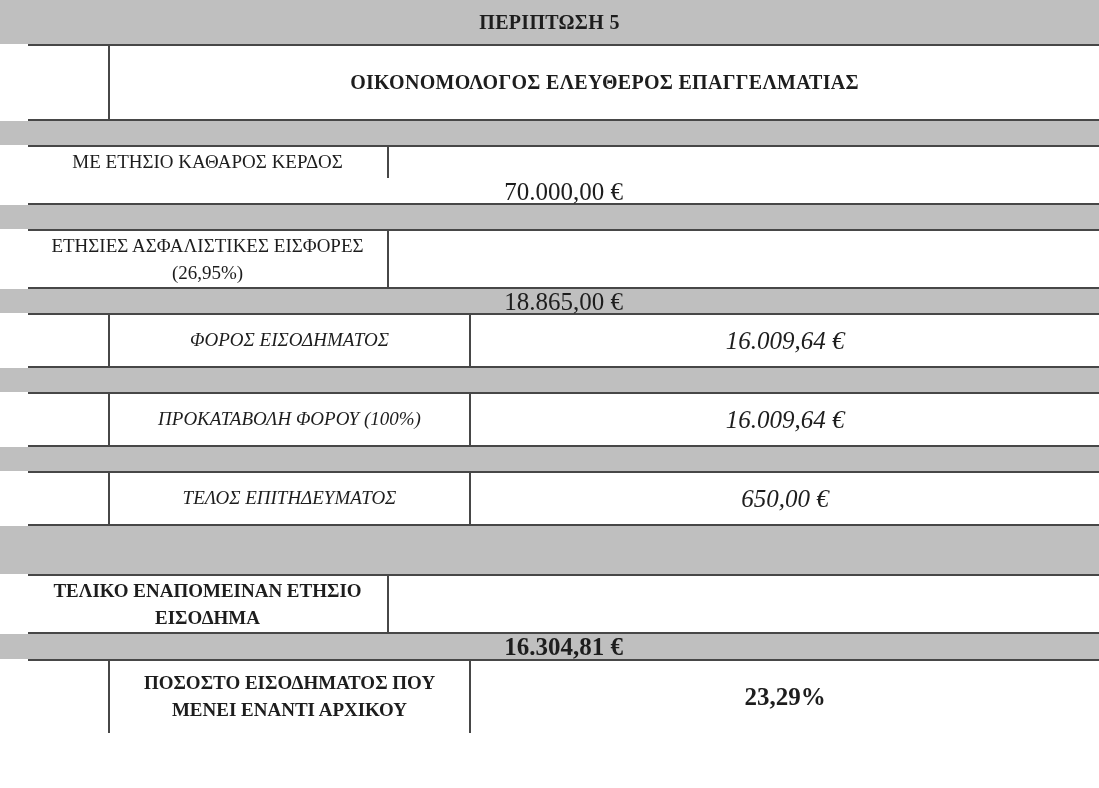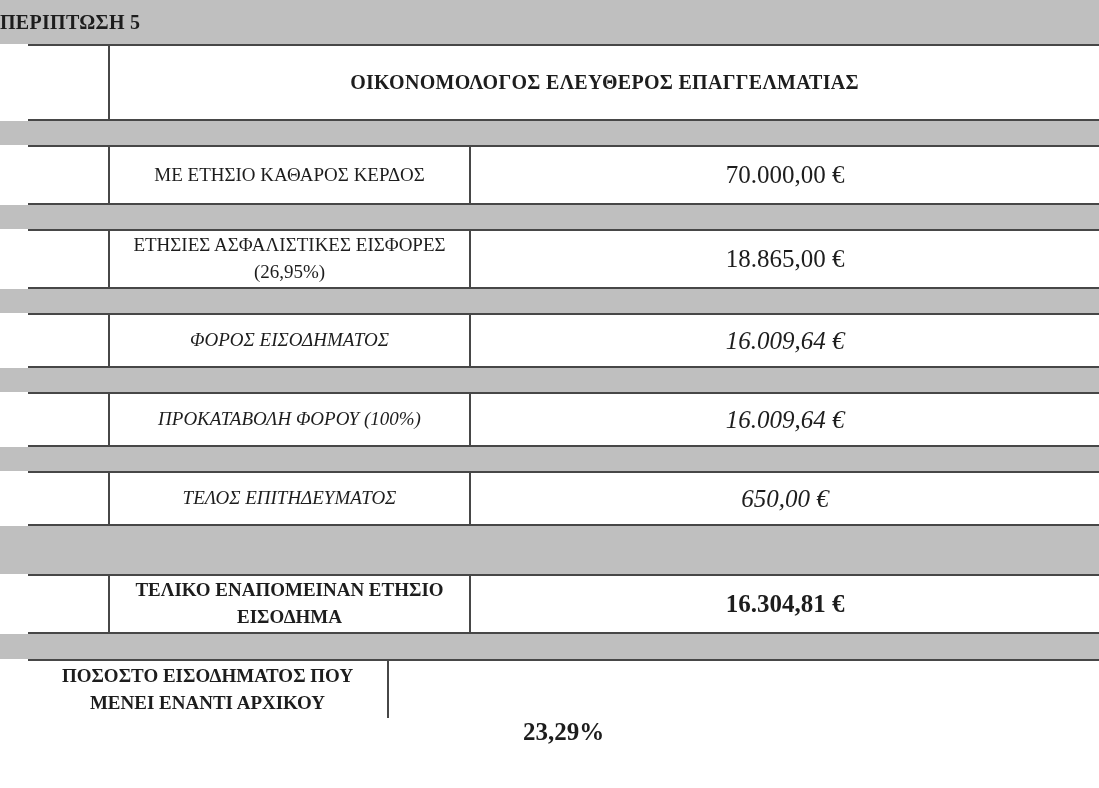--- a/index.html
+++ b/index.html
@@ -12,20 +12,21 @@
     font-family: "Liberation Serif", "DejaVu Serif", serif;
     color: #1d1d1d;
   }
   .band {
     background: #bfbfbf;
   }
   .band.header {
     height: 44px;
     display: flex;
     align-items: center;
+    justify-content: center;
     font-weight: bold;
     font-size: 20px;
     letter-spacing: 0.3px;
   }
   .sep { height: 24px; }
   .sep.tall { height: 25px; }
   .row {
     display: flex;
     box-sizing: border-box;
     background: #ffffff;
@@ -65,23 +66,23 @@
     flex: 1 1 auto;
     display: flex;
     align-items: center;
     justify-content: center;
     text-align: center;
     font-weight: bold;
     font-size: 20px;
     letter-spacing: 0.3px;
   }
   .h77 { height: 77px; }
-  .h60 { height: 60px; }
+  .h60 { height: 60px; flex-direction: column; }
   .h55 { height: 55px; font-style: italic; }
-  .h74 { height: 74px; border-bottom: none; flex-direction: column; }
+  .h74 { height: 74px; border-bottom: none; }
   .row.bold .label, .row.bold .value { font-weight: bold; }
 </style>
 </head>
 <body>
 
 <div class="sheet">
 
   <div class="band header">
     <span>ΠΕΡΙΠΤΩΣΗ 5</span>
   </div>

